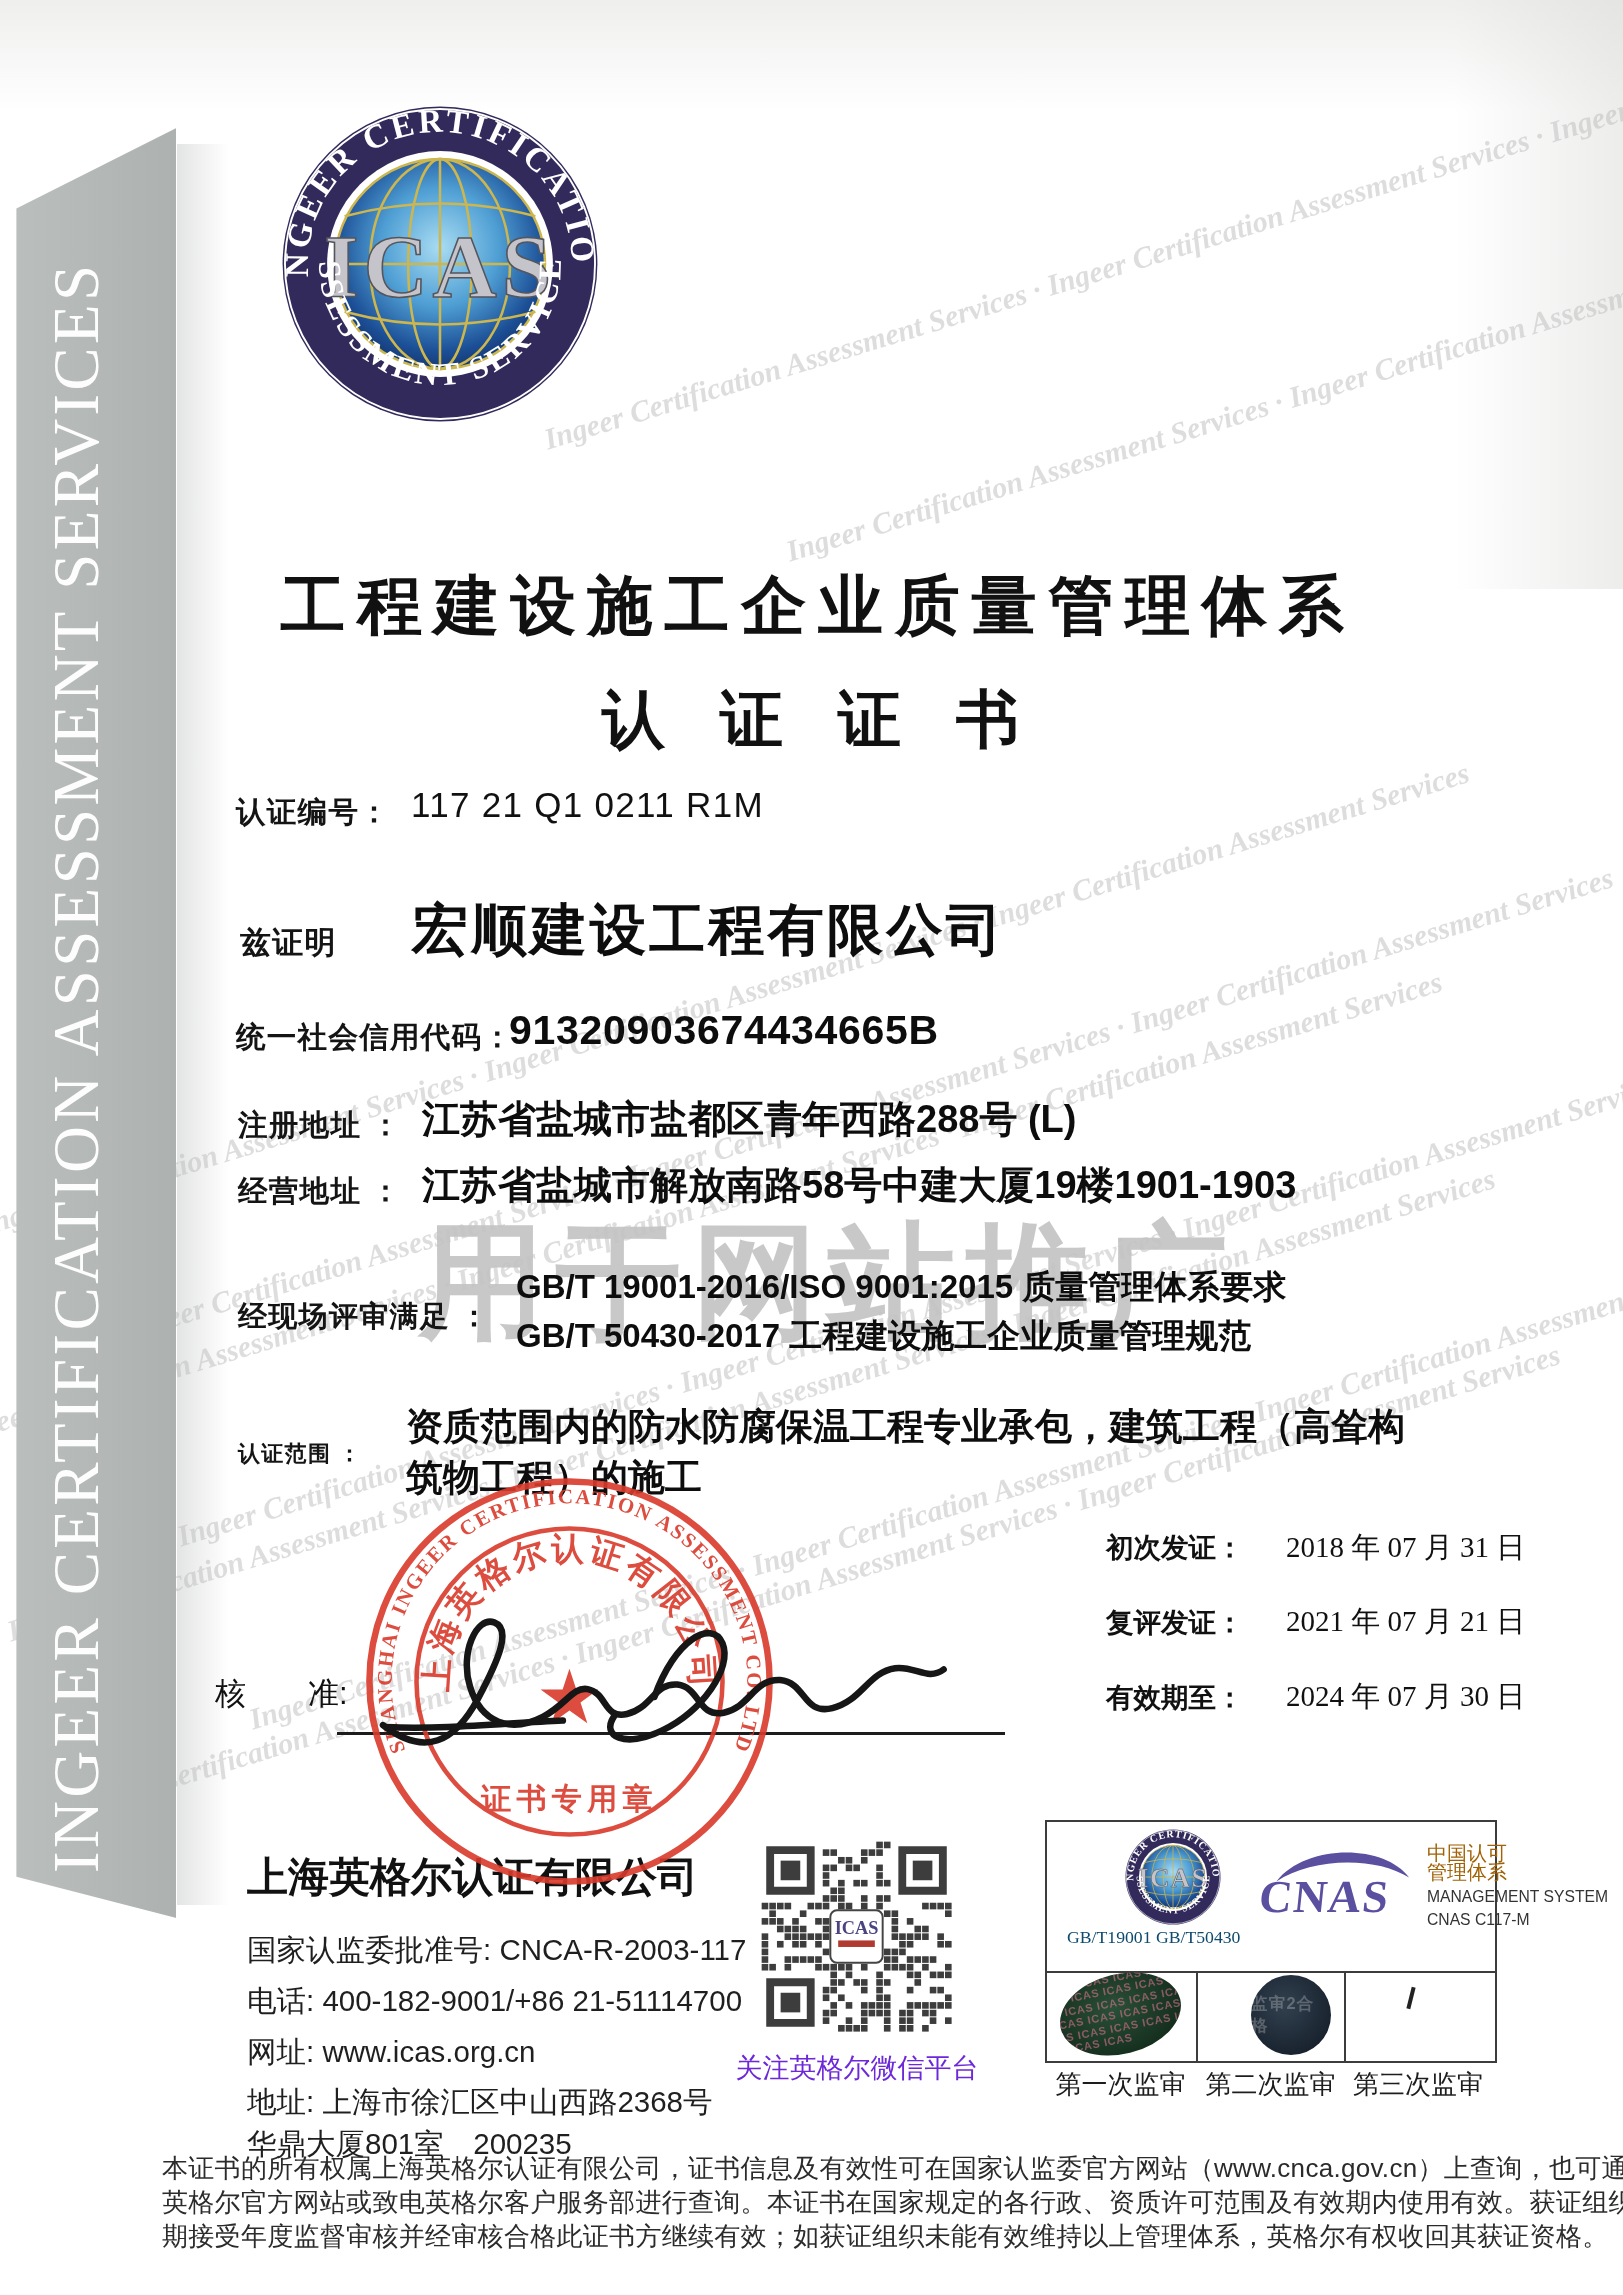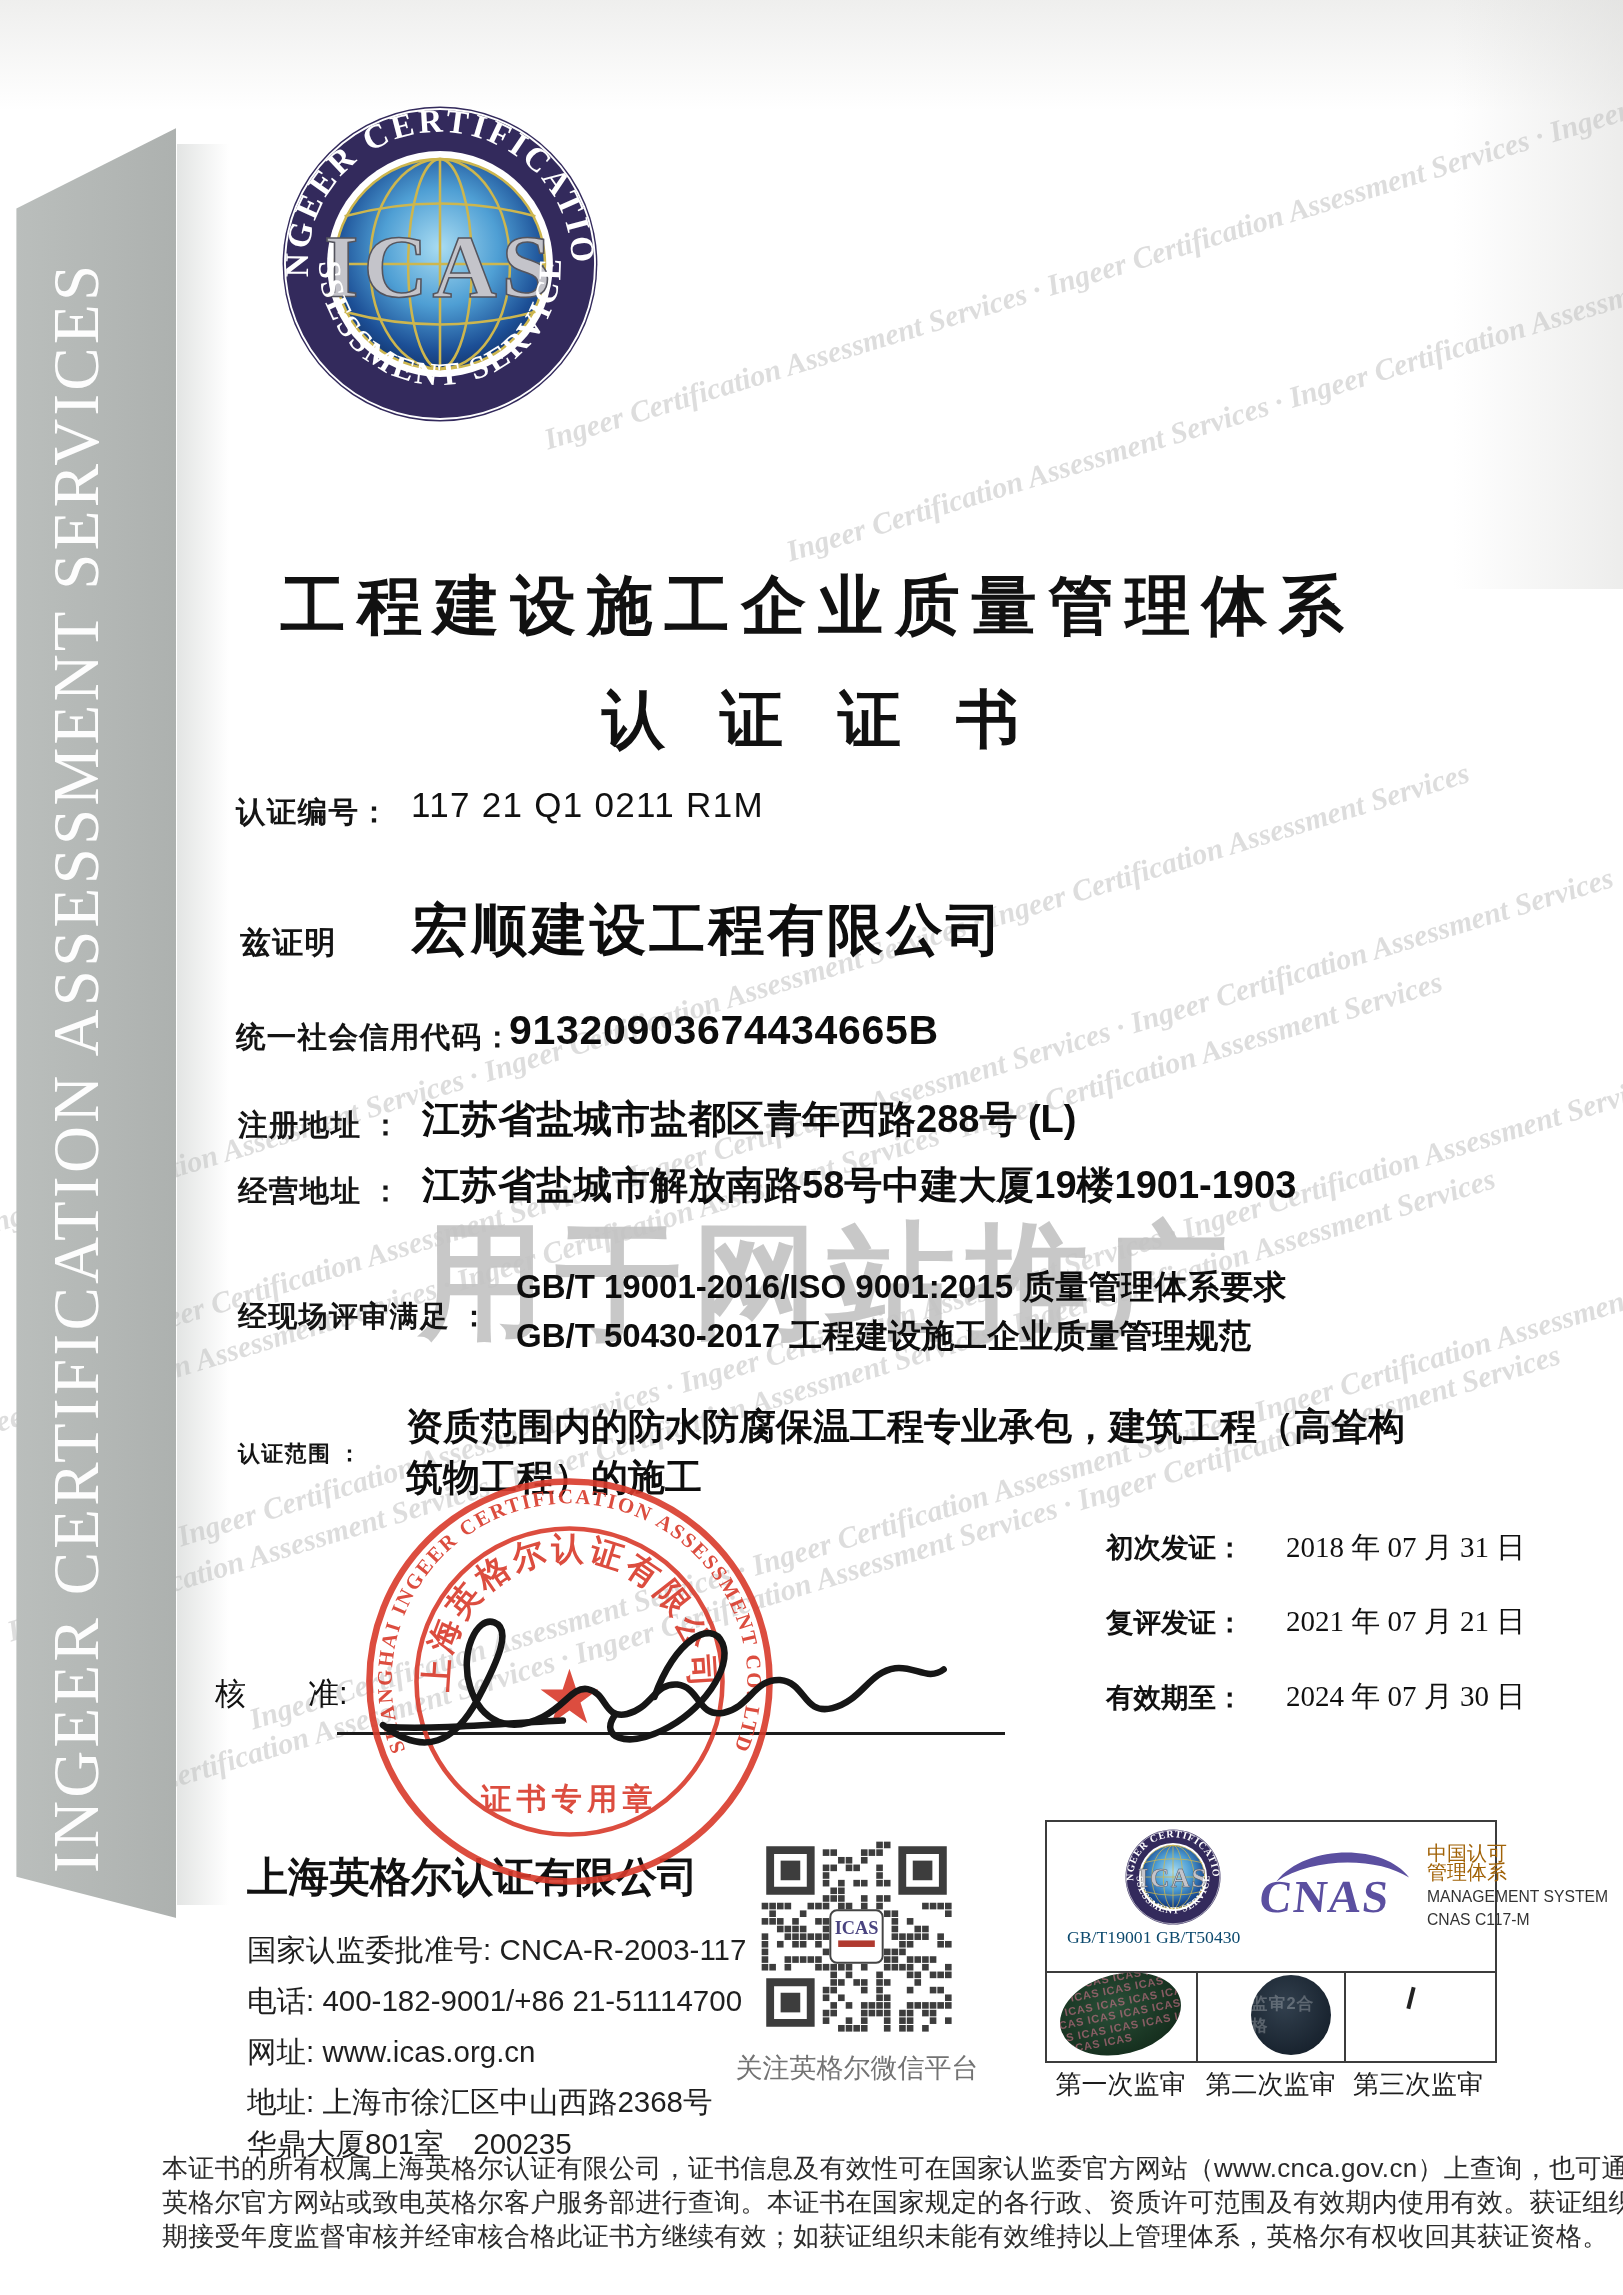--- a/index.html
+++ b/index.html
@@ -53,21 +53,21 @@
 
   #approve-lbl{left:215px;top:1673px;font-size:31px;font-weight:normal;z-index:6;}
   #sign-line{left:337px;top:1732px;width:668px;height:2.6px;background:#1c1c1c;z-index:6;}
 
   
   #issuer-name{left:247px;top:1850px;font-size:41px;font-weight:bold;z-index:5;}
   .issuer-line{left:247px;font-size:29.5px;color:#1f1f1f;z-index:5;}
 
   
   #qr-wrap{left:761px;top:1841px;width:191px;height:191px;z-index:5;}
-  #qr-caption{left:713px;top:2050px;width:288px;text-align:center;font-size:27px;color:#737373;z-index:5;}
+  #qr-caption{left:713px;top:2050px;width:288px;text-align:center;font-size:27px;color:#6d28d9;z-index:5;}
 
   
   .accbox{border:2px solid #3c3c3c;z-index:5;background:rgba(255,255,255,.6);}
   #box1{left:1045px;top:1820px;width:448px;height:149px;}
   #box2{left:1045px;top:1971px;width:448px;height:88px;}
   .cell-divider{width:2px;background:#3c3c3c;position:absolute;top:0;bottom:0;}
   #gbt-sub{left:1067px;top:1927px;width:209px;text-align:left;font-size:17.7px;
      font-family:"Liberation Serif","DejaVu Serif",serif;color:#0c4a6e;z-index:6;}
   .cnas-txt-s{font-size:20px;color:#a16207;line-height:17.7px;}
   .cnas-txt-b{font-size:17.7px;color:#333;line-height:22px;}

